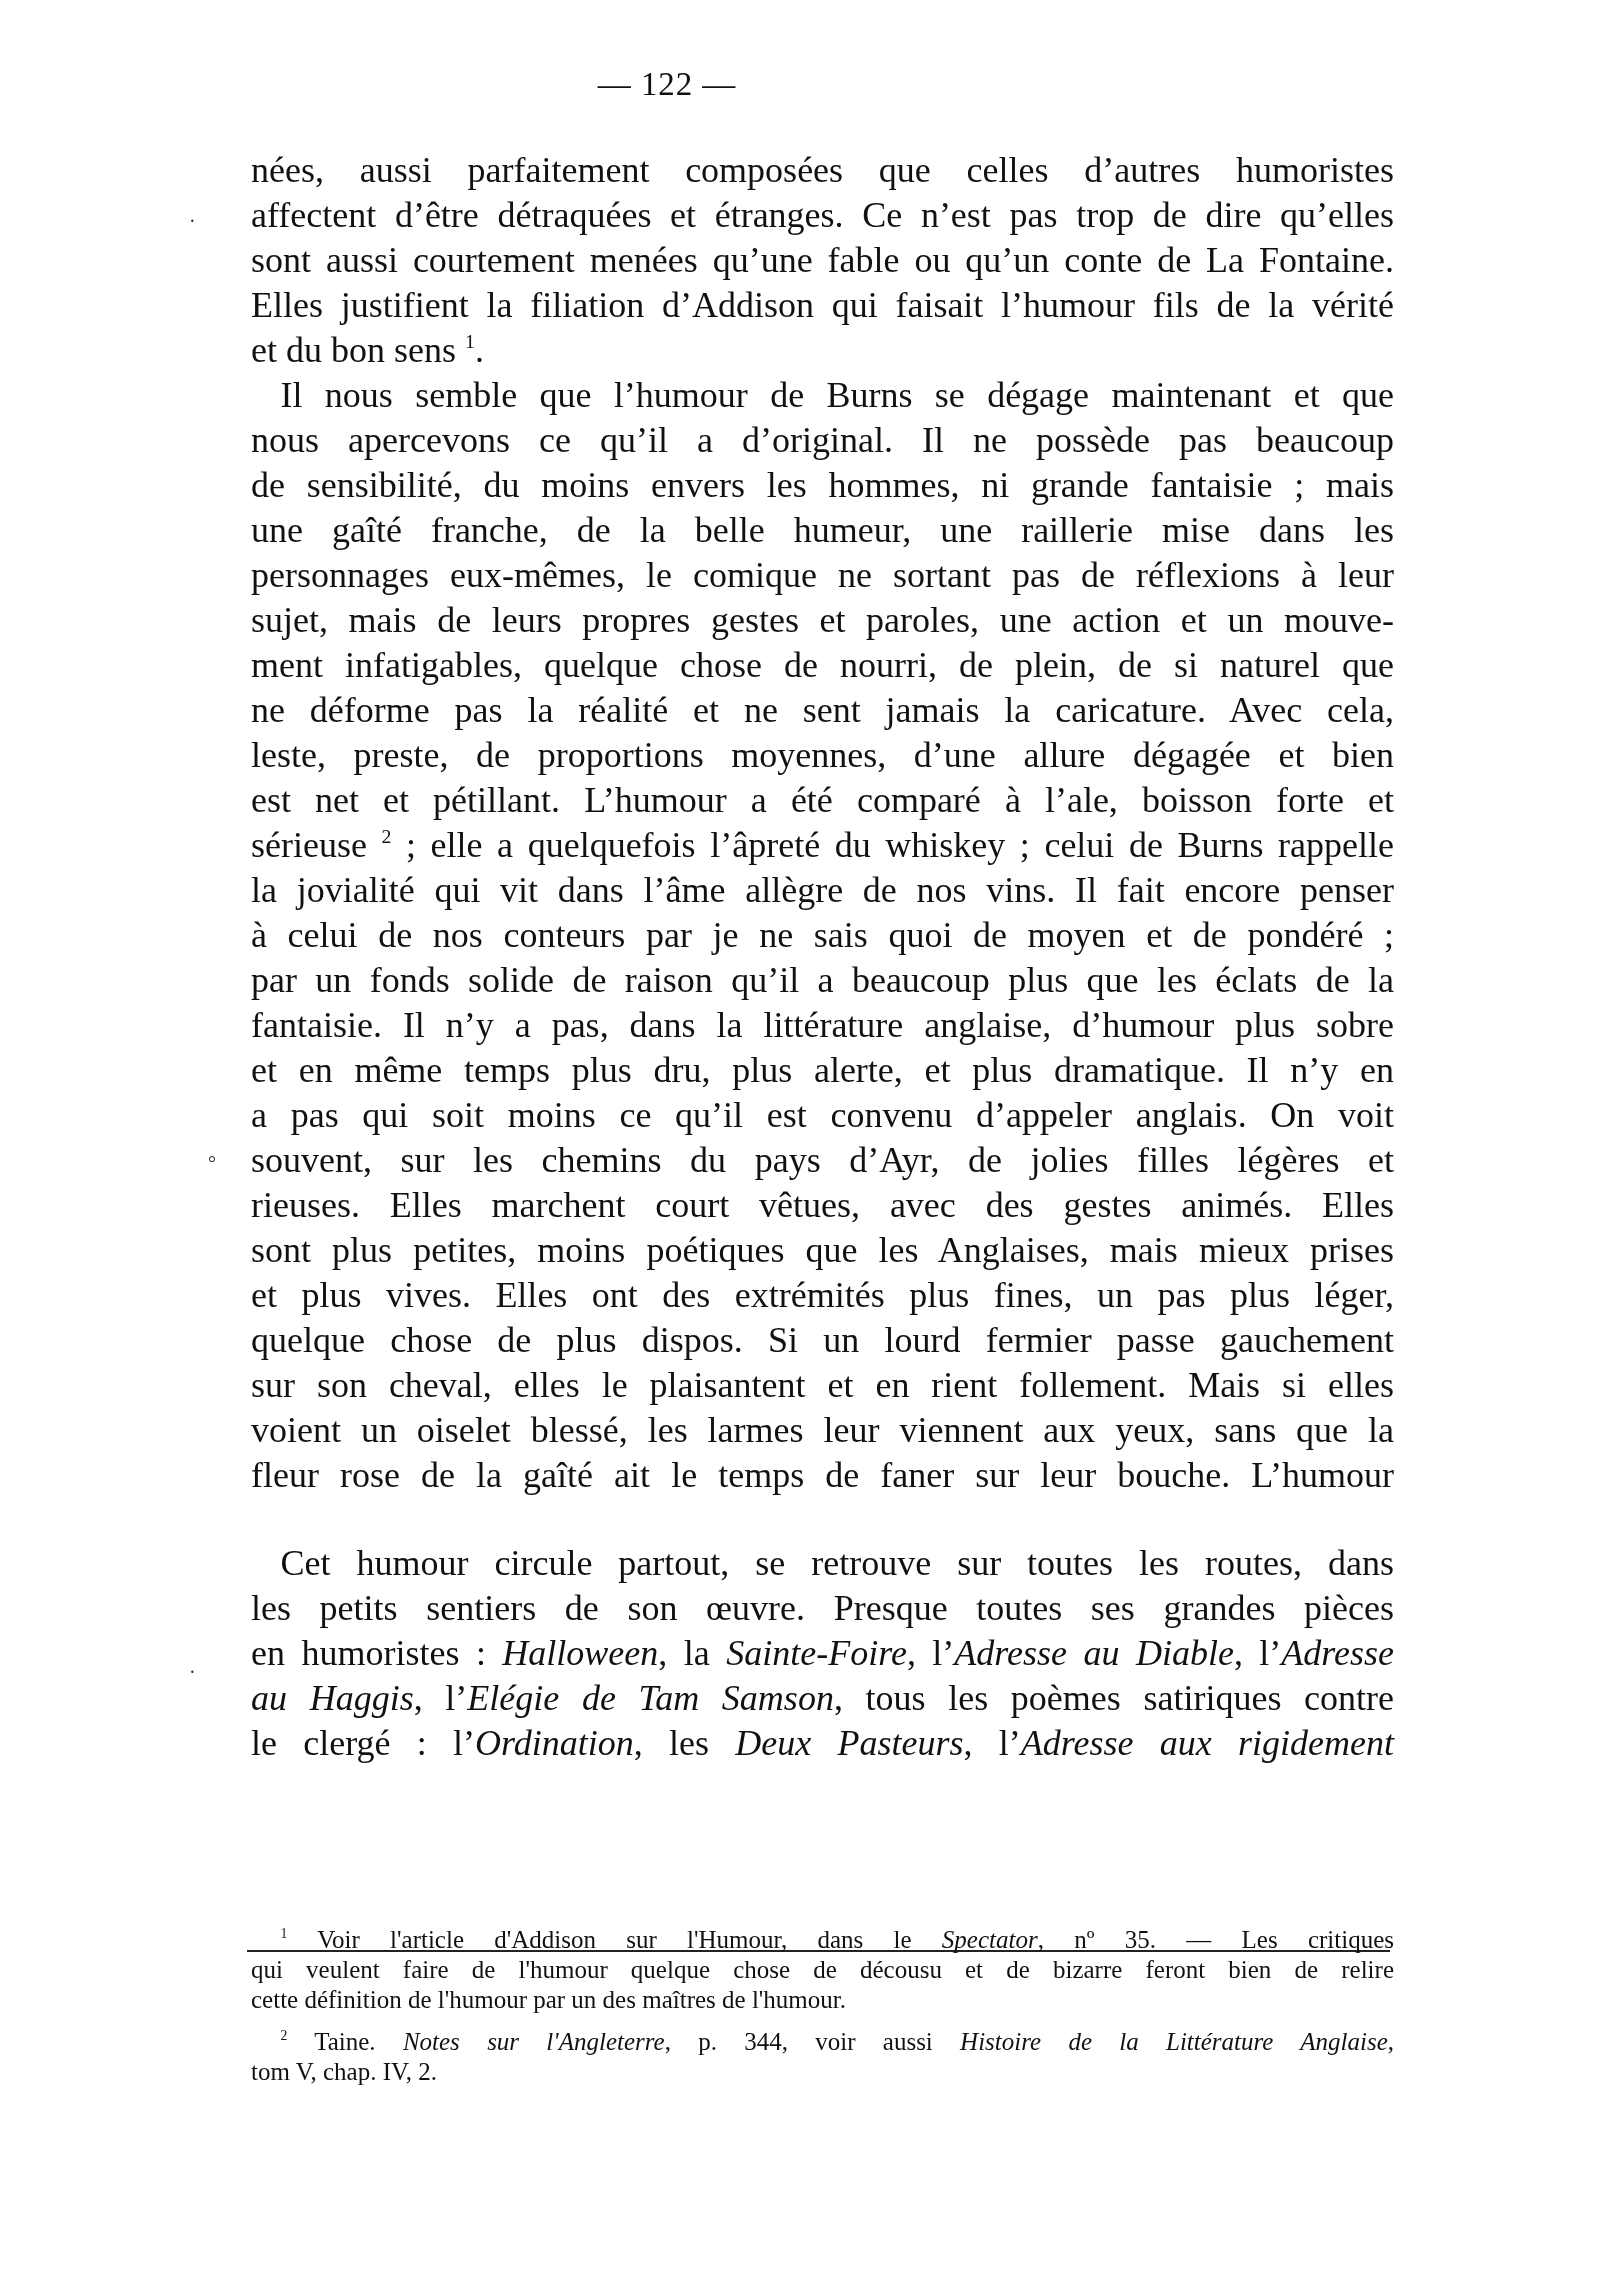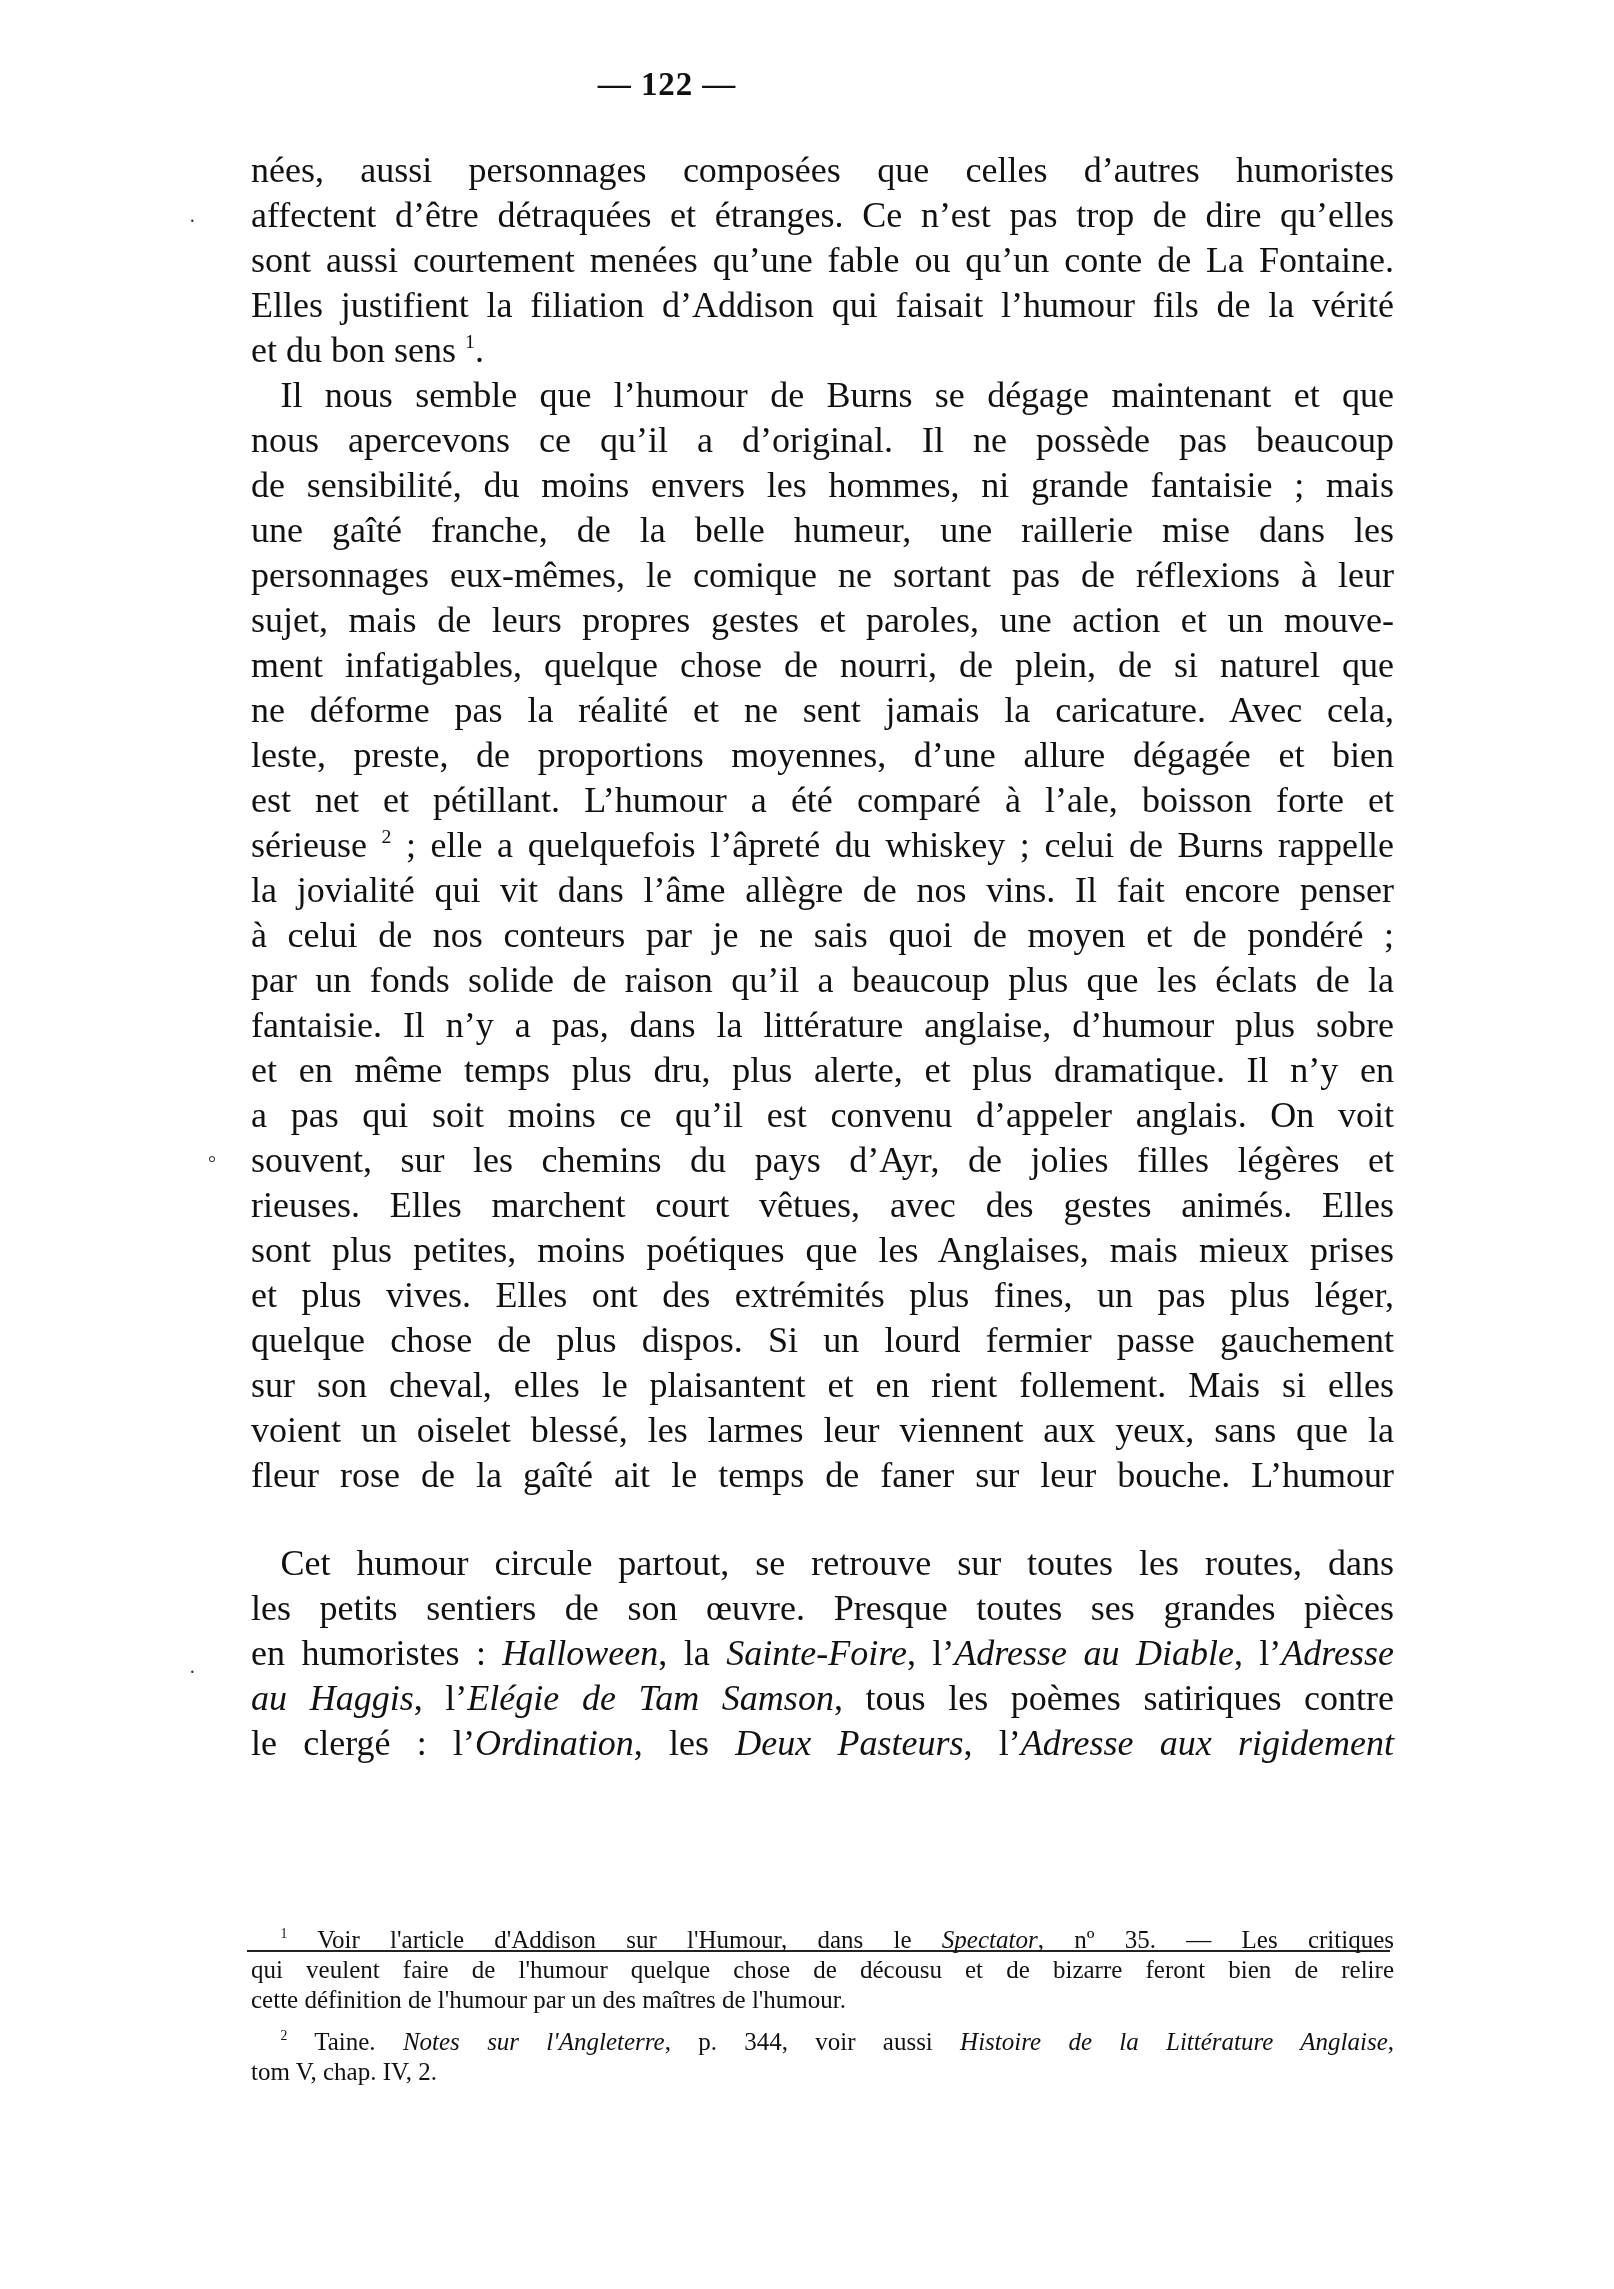--- a/index.html
+++ b/index.html
@@ -1,19 +1,19 @@
 <!DOCTYPE html>
 <html style="font-size:14.8px"><head>
 <meta charset="utf-8">
 <style>
   html, body { margin: 0; padding: 0; background: #ffffff; }
   body { width: 1614px; height: 2290px; position: relative; overflow: hidden;
          font-family: "Liberation Serif", "DejaVu Serif", serif; color: #111; }
   .page-number { position: absolute; top: 66px; left: 0; width: 1334px; text-align: center;
-                 font-size: 33px; font-weight: bold; letter-spacing: 0.9px; }
+                 font-size: 33px; font-weight: normal; letter-spacing: 0.9px; }
   .body-text { position: absolute; left: 251px; width: 1143px; top: 148px; }
   .para { font-size: 36px; line-height: 45px; text-align: justify; text-align-last: auto;
           margin: 0; font-stretch: condensed; transform-origin: left top; }
   .line { display: block; text-align: justify; text-align-last: justify; white-space: nowrap;
           height: 45px; overflow: visible; }
   .line.last { text-align-last: left; }
   .indent { padding-left: 29.5px; }
   .para-gap { height: 43px; }
   sup { font-size: 55%; vertical-align: 0.7em; line-height: 0; }
   i { font-style: italic; }
@@ -28,21 +28,21 @@
 
 <div class="page-number">— 122 —</div>
 
 <span class="margin-mark" style="left:189px; top:210px;">·</span>
 <span class="margin-mark" style="left:208px; top:1152px;">°</span>
 <span class="margin-mark" style="left:189px; top:1661px;">·</span>
 
 <div class="body-text">
 
   <div class="para">
-    <span class="line">nées, aussi personnages composées que celles d’autres humoristes</span>
+    <span class="line">nées, aussi parfaitement composées que celles d’autres humoristes</span>
     <span class="line">affectent d’être détraquées et étranges. Ce n’est pas trop de dire qu’elles</span>
     <span class="line">sont aussi courtement menées qu’une fable ou qu’un conte de La Fontaine.</span>
     <span class="line">Elles justifient la filiation d’Addison qui faisait l’humour fils de la vérité</span>
     <span class="line last"><span>et du bon sens</span> <sup>1</sup><span>.</span></span>
   </div>
 
   <div class="para">
     <span class="line indent">Il nous semble que l’humour de Burns se dégage maintenant et que</span>
     <span class="line">nous apercevons ce qu’il a d’original. Il ne possède pas beaucoup</span>
     <span class="line">de sensibilité, du moins envers les hommes, ni grande fantaisie ; mais</span>

